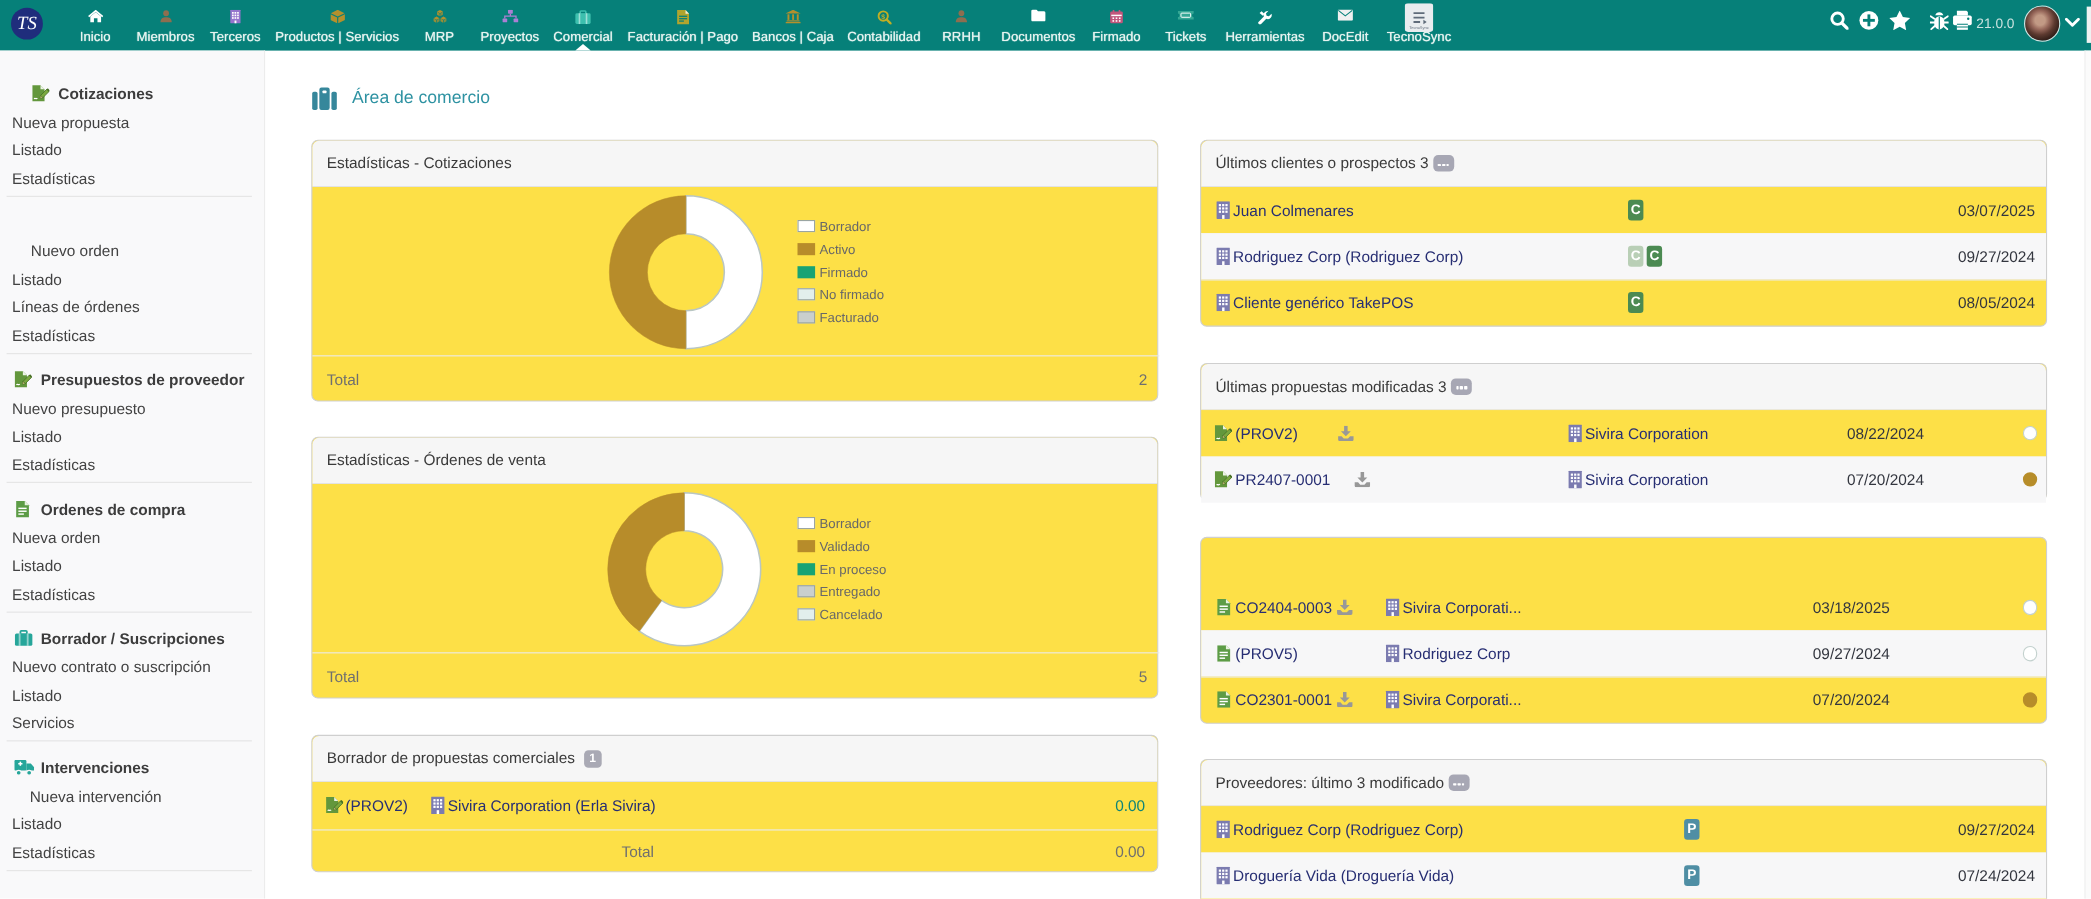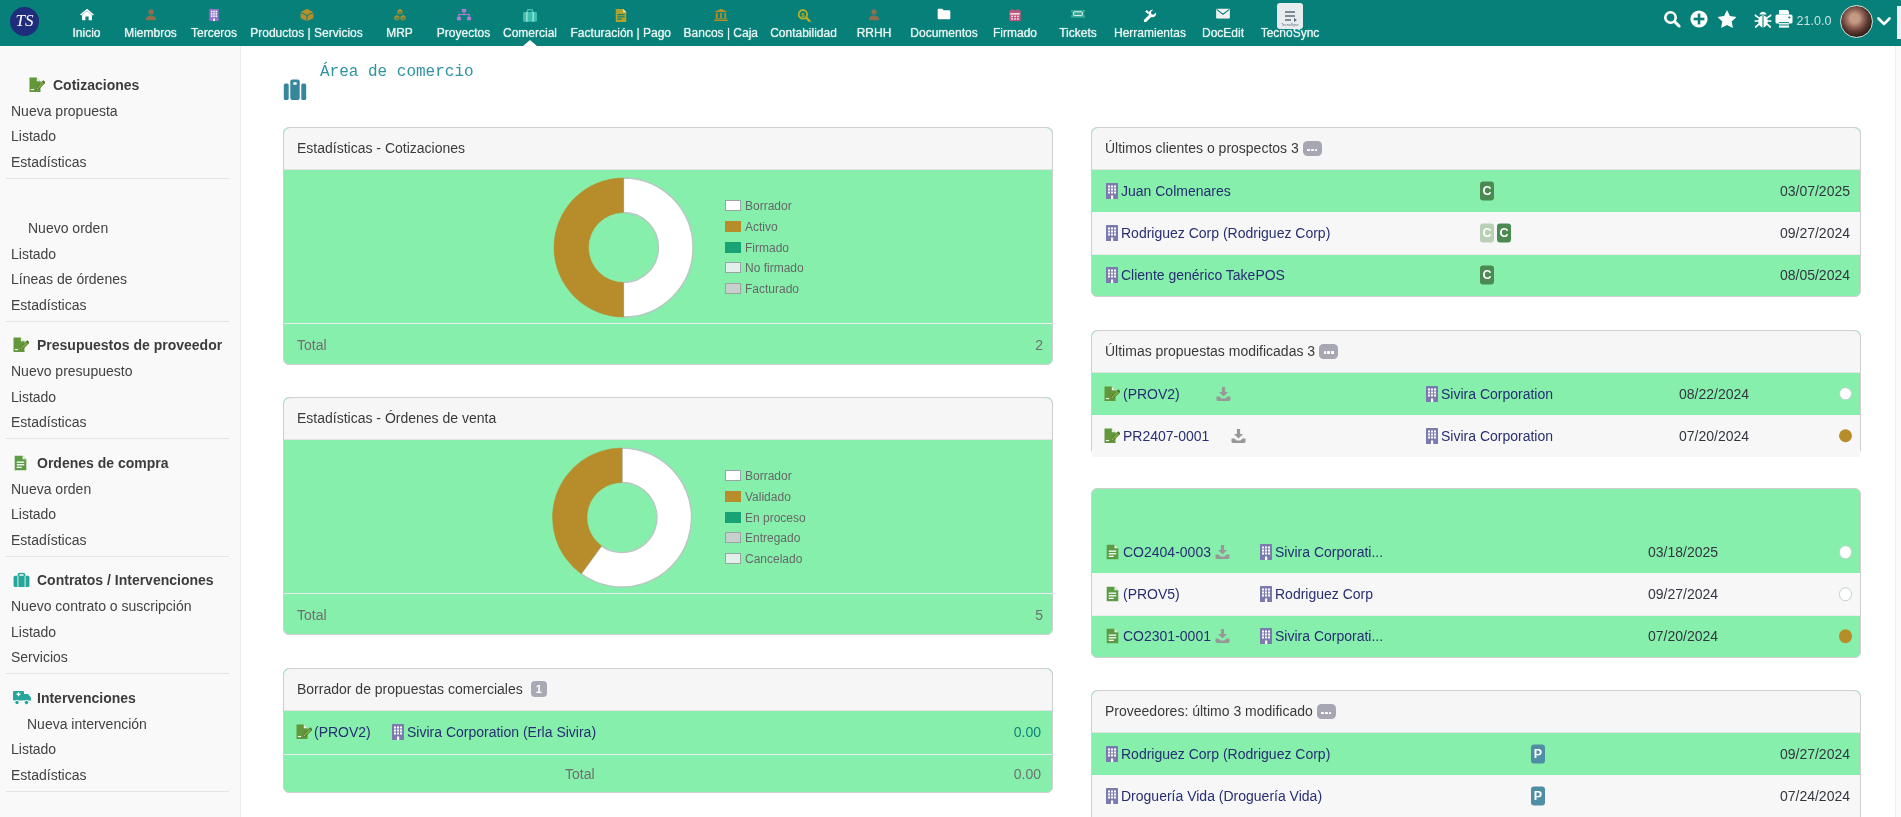--- a/index.html
+++ b/index.html
@@ -25,23 +25,23 @@
   border-radius:50%;
   background:radial-gradient(circle at 44% 40%, #c29a85 0 18%, #96675a 34%, #5d3a30 52%, #301d18 74%, #1f110e 100%);
   border:1px solid #cfe4e2; }
 #sbtop { position:absolute; left:1897px; top:6px; width:4px; height:33px; background:#eef3f2; }
 #sidebar { position:absolute; left:0; top:46px; width:241px; height:771px;
   background:#f9f9fa; border-right:1px solid #ececec; }
 .sline { position:absolute; white-space:nowrap; }
 .stitle { font-size:14px; font-weight:bold; color:#3c3c3c; }
 .sitem  { font-size:14px; color:#424242; }
 .sdiv { position:absolute; left:6px; width:223px; border-top:1px solid #e4e4e4; }
-#ptitle { position:absolute; left:320px; top:63px; font-size:16px; color:#2e92a2;font-family:Liberation Mono, monospace; }
+#ptitle { position:absolute; left:320px; top:81px; font-size:16px; color:#2e92a2; }
 #pticon { position:absolute; left:283px; top:78px; }
-.box { position:absolute; background:#86efac; border:1px solid #cfcfcf; border-radius:6px; }
+.box { position:absolute; background:#fde047; border:1px solid #cfcfcf; border-radius:6px; }
 .bhead { position:relative; height:42px; background:#f6f6f6; border-bottom:1px solid #e3e3e3;
   border-radius:6px 6px 0 0; font-size:14px; color:#3a3a3a; line-height:40px;
   padding-left:13px; white-space:nowrap; }
 .badge1 { display:inline-block; background:#a9a9b4; color:#fff; font-size:11px;
   font-weight:bold; border-radius:4px; padding:0 5px; line-height:16px;
   vertical-align:1px; margin-left:8px; }
 .bdots { display:inline-block; background:#a7a7b4; border-radius:4.5px;
   width:19px; height:15px; vertical-align:-3px; margin-left:4px; position:relative; }
 .bdots i { position:absolute; top:7.5px; width:2.6px; height:2.6px; border-radius:0.6px; background:#fff; }
 .bdots i.d1{left:4.4px;} .bdots i.d2{left:8.2px;} .bdots i.d3{left:12px;}
@@ -343,21 +343,21 @@
       <span style="position:absolute;left:11px;top:50%;transform:translateY(-50%)">Estadísticas</span>
     </div>
 <div class="sdiv" style="top:555.6999999999999px"></div>
 <div class="sline stitle" style="left:0;top:567.4px;height:26px;width:241px">
       <span style="position:absolute;left:13px;top:50%;transform:translateY(-50%);line-height:0"><svg width="17" height="15" viewBox="0 0 20 18">
           <rect x="0.5" y="4" width="19" height="13.5" rx="1.8" fill="#26a69a"></rect>
       <rect x="6.5" y="1.2" width="7" height="4" rx="1" fill="none" stroke="#26a69a" stroke-width="2"></rect>
       <rect x="4.6" y="4" width="2" height="13.5" fill="#ffffff" opacity="0.5"></rect>
       <rect x="13.4" y="4" width="2" height="13.5" fill="#ffffff" opacity="0.5"></rect>
         </svg></span>
-      <span style="position:absolute;left:37px;top:50%;transform:translateY(-50%)">Contratos / Intervenciones</span>
+      <span style="position:absolute;left:37px;top:50%;transform:translateY(-50%)">Borrador / Suscripciones</span>
     </div>
 <div class="sline sitem" style="left:0;top:593.6999999999999px;height:25.4px;width:258px">
       <span style="position:absolute;left:11px;top:50%;transform:translateY(-50%)">Nuevo contrato o suscripción</span>
     </div>
 <div class="sline sitem" style="left:0;top:619.0999999999999px;height:25.4px;width:241px">
       <span style="position:absolute;left:11px;top:50%;transform:translateY(-50%)">Listado</span>
     </div>
 <div class="sline sitem" style="left:0;top:644.4999999999999px;height:25.4px;width:241px">
       <span style="position:absolute;left:11px;top:50%;transform:translateY(-50%)">Servicios</span>
     </div>

